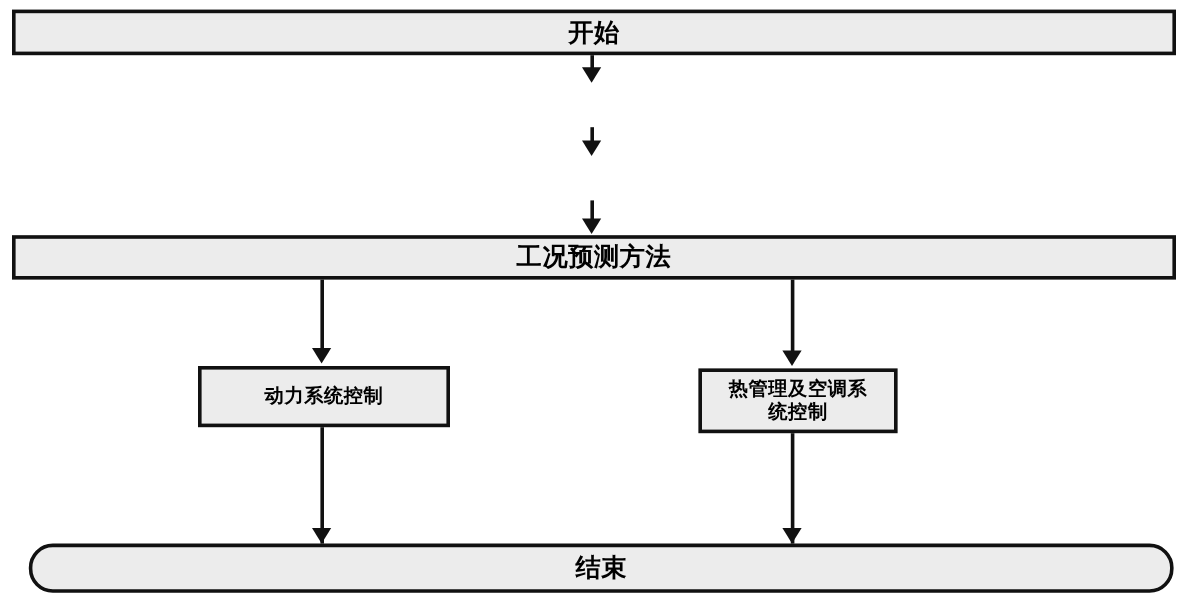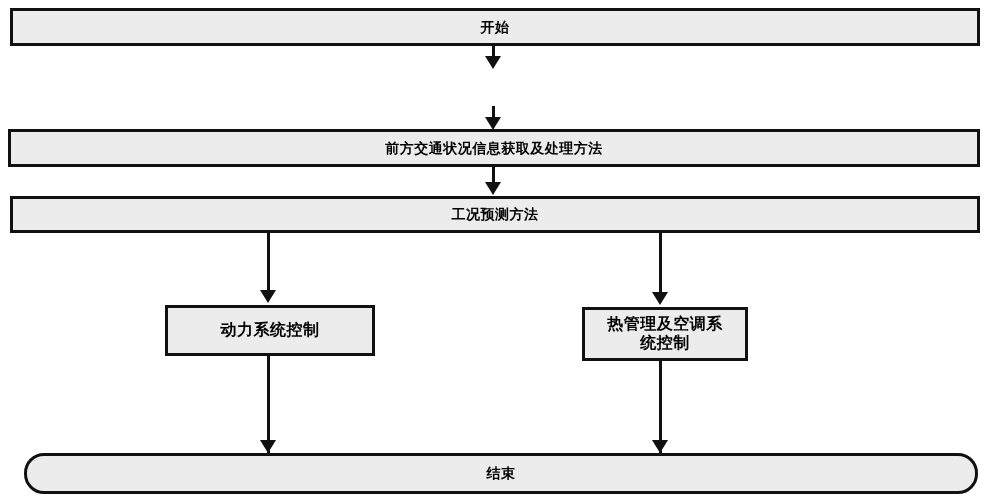--- a/index.html
+++ b/index.html
@@ -25,21 +25,21 @@
     display: flex;
     align-items: center;
     justify-content: center;
     text-align: center;
     color: #000000;
     font-weight: 700;
     letter-spacing: 0.5px;
     line-height: 1.18;
   }
   .node-wide {
-    font-size: 14px;
+    font-size: 21px;
   }
   .node-branch {
     font-size: 16px;
   }
   .node .label {
     display: block;
     padding: 0 6px;
     white-space: pre-line;
   }
   .edge {
@@ -67,23 +67,20 @@
     <span class="label">开始</span>
   </div>
 
   <div class="edge edge-v" style="left:492px; top:46px; height:15px;"></div>
   <div class="arrowhead" style="left:485px; top:56px;"></div>
 
 
   <div class="edge edge-v" style="left:492px; top:106px; height:16px;"></div>
   <div class="arrowhead" style="left:485px; top:117px;"></div>
 
-  <div class="node node-wide" style="left:8px; top:129px; width:972px; height:38px;">
-    <span class="label">前方交通状况信息获取及处理方法</span>
-  </div>
 
   <div class="edge edge-v" style="left:492px; top:167px; height:18px;"></div>
   <div class="arrowhead" style="left:485px; top:182px;"></div>
 
   <div class="node node-wide" style="left:10px; top:196px; width:970px; height:37px;">
     <span class="label">工况预测方法</span>
   </div>
 
   <div class="edge edge-v" style="left:267px; top:233px; height:60px;"></div>
   <div class="arrowhead" style="left:260px; top:290px;"></div>

